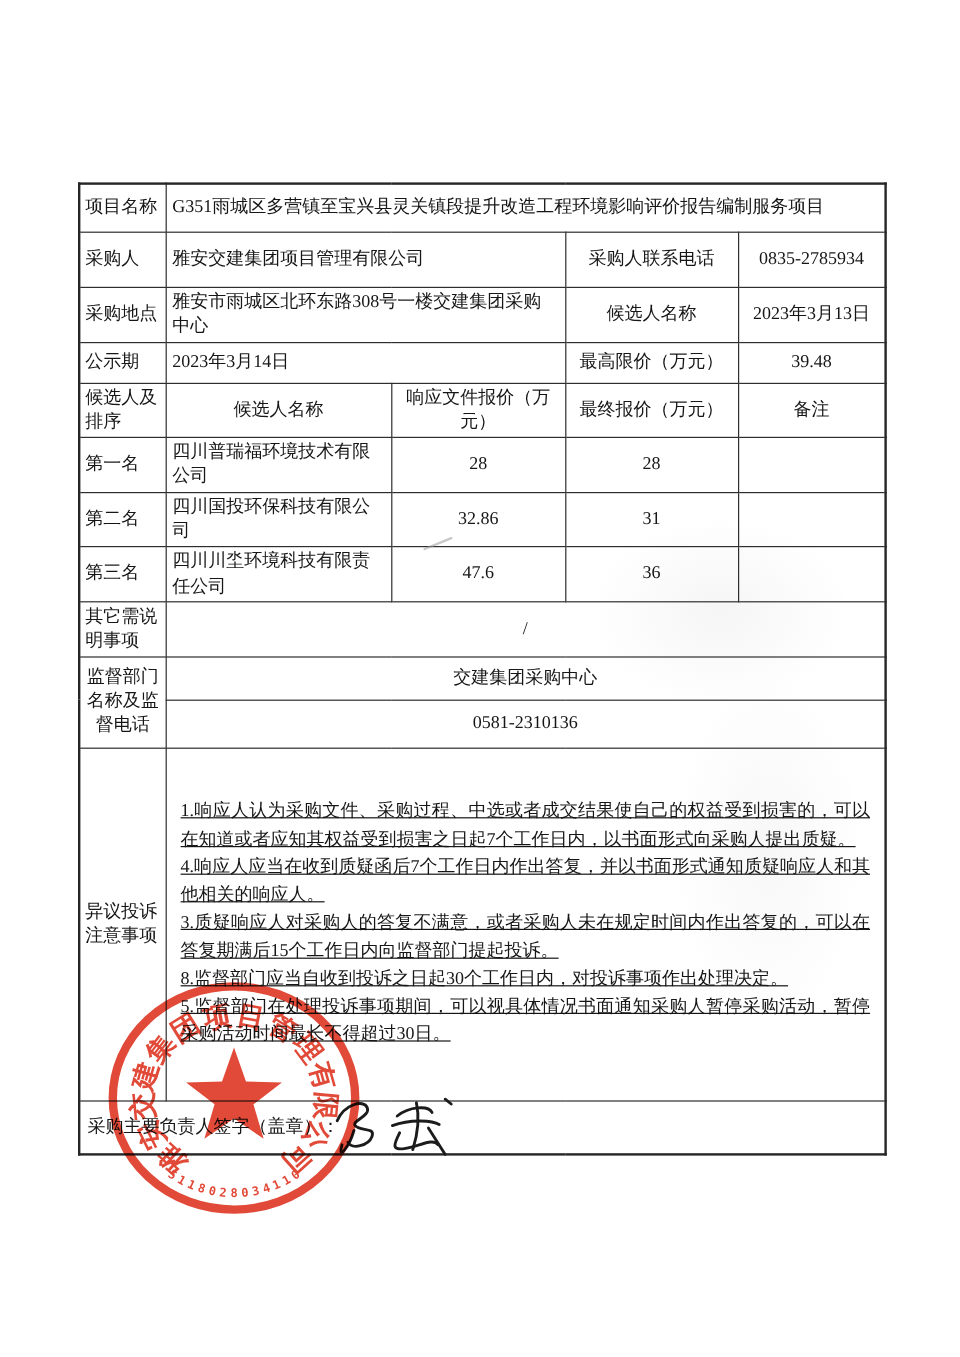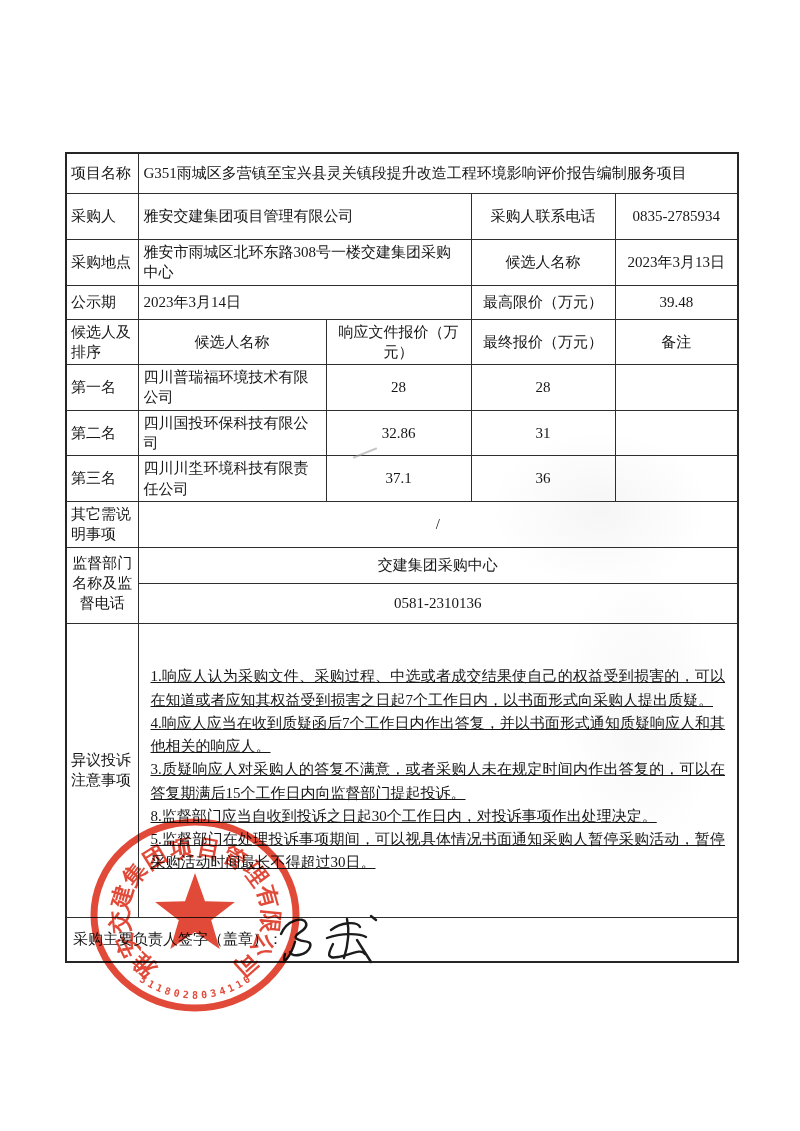--- a/index.html
+++ b/index.html
@@ -122,21 +122,21 @@
         <td class="lbl">第二名</td>
         <td>四川国投环保科技有限公司</td>
         <td class="ctr">32.86</td>
         <td class="ctr">31</td>
         <td class="ctr"></td>
       </tr>
 
       <tr style="height:46px">
         <td class="lbl">第三名</td>
         <td>四川川坔环境科技有限责任公司</td>
-        <td class="ctr">37.1</td>
+        <td class="ctr">47.6</td>
         <td class="ctr">36</td>
         <td class="ctr"></td>
       </tr>
 
       <tr style="height:40px">
         <td class="lbl">其它需说明事项</td>
         <td colspan="4" class="ctr">/</td>
       </tr>
 
       <tr style="height:36px">

